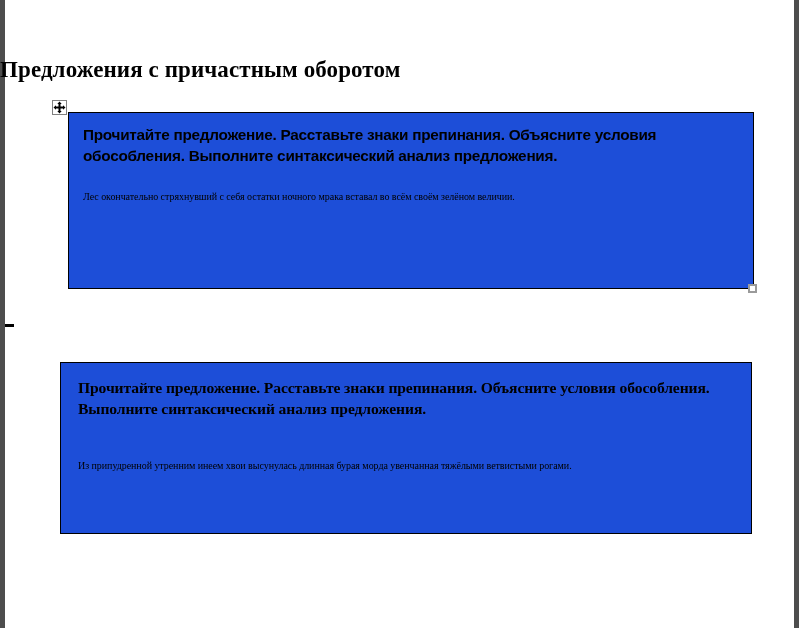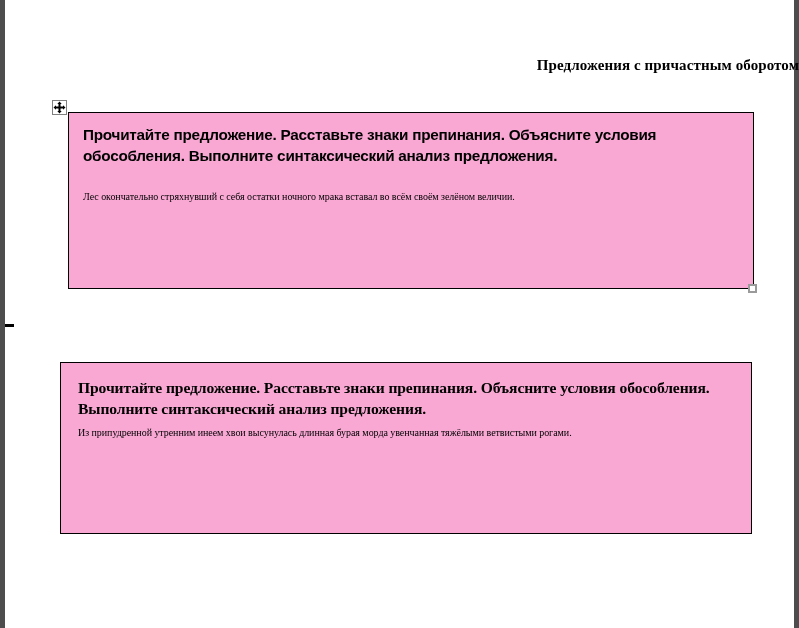--- a/index.html
+++ b/index.html
@@ -39,33 +39,33 @@
     height: 3px;
     background: #000000;
   }
 
   
   .doc-title {
     position: absolute;
     left: 0;
     right: 0;
     top: 57px;
-    text-align: right;
+    text-align: left;
     font-family: "Liberation Serif", serif;
     font-weight: bold;
-    font-size: 15px;
+    font-size: 23px;
     color: #000000;
     letter-spacing: 0.1px;
   }
 
   
   .frame {
     position: absolute;
     border: 1px solid #000000;
-    background: #f9a8d4;
+    background: #1d4ed8;
     box-sizing: border-box;
   }
   .frame-1 {
     left: 68px;
     top: 112px;
     width: 686px;
     height: 177px;
   }
   .frame-2 {
     left: 60px;
@@ -130,21 +130,21 @@
     color: #000000;
     font-family: "Liberation Serif", serif;
     font-size: 10px;
   }
   .frame-1 .block-body {
     margin-top: 19px;
     line-height: 2.12;
     letter-spacing: -0.05px;
   }
   .frame-2 .block-body {
-    margin-top: 2px;
+    margin-top: 35px;
     line-height: 2.12;
     text-align: justify;
     text-justify: inter-word;
     letter-spacing: -0.05px;
     padding-right: 2px;
     font-family: Liberation Serif, serif;
   }
 </style>
 </head>
 <body>

